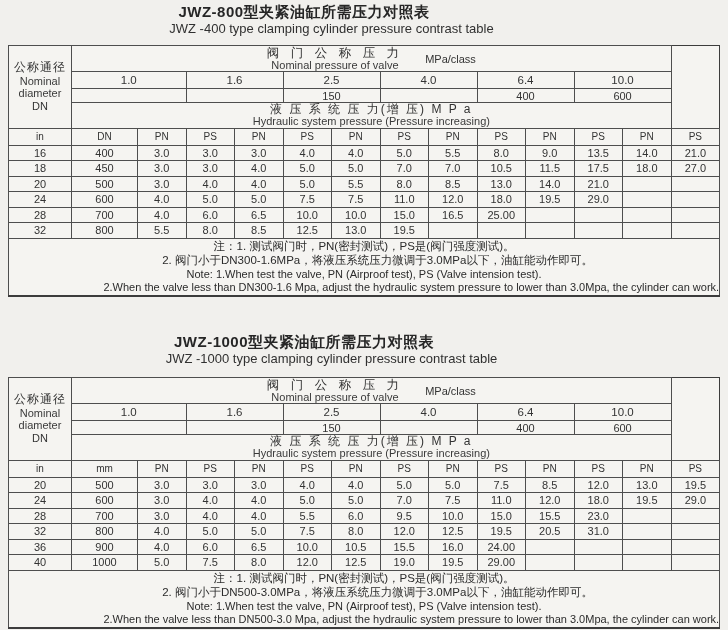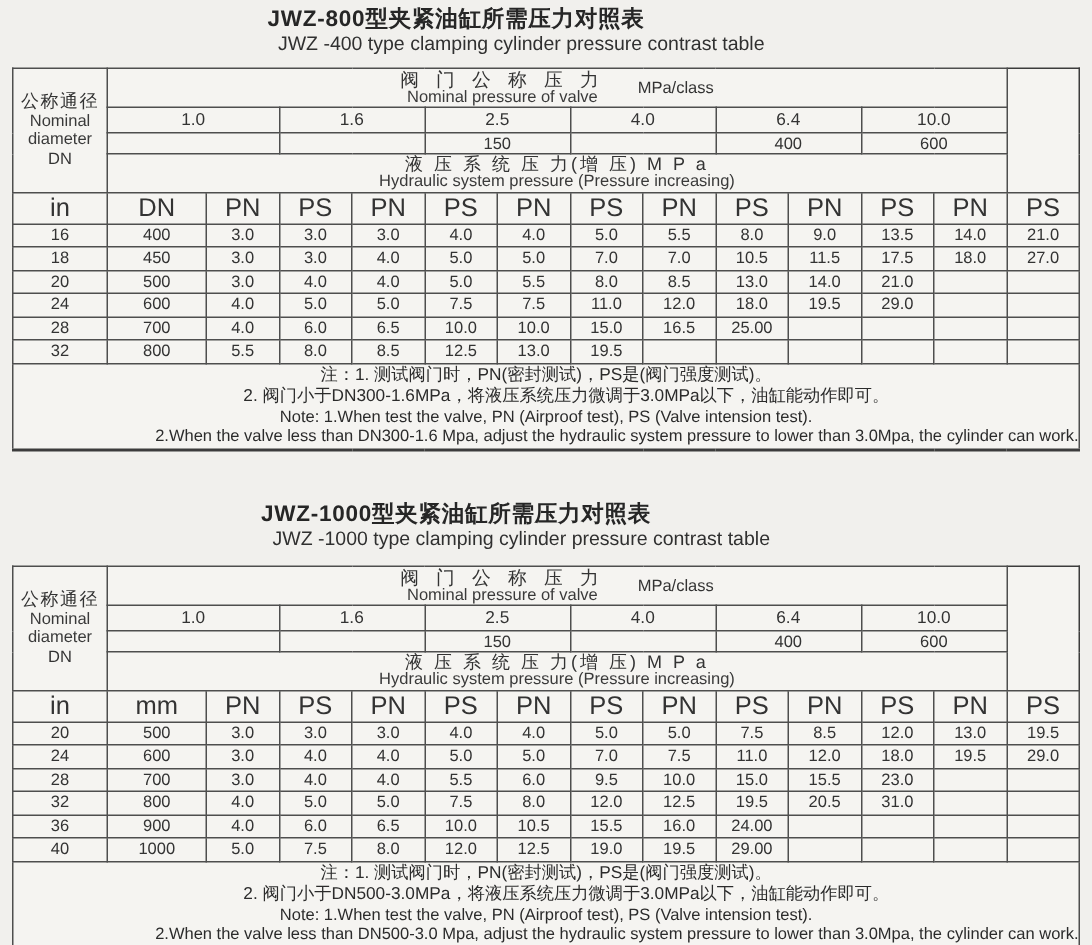--- a/index.html
+++ b/index.html
@@ -8,42 +8,42 @@
     background:#f1f0ed;
     font-family:"Liberation Sans","DejaVu Sans",sans-serif;
     color:#2e2e2e;
   }
   .title-zh{
     position:absolute;left:0;width:608px;text-align:center;
     font-size:15px;font-weight:bold;letter-spacing:.5px;color:#262626;
   }
   .title-en{
     position:absolute;left:0;width:663px;text-align:center;
-    font-size:13px;color:#303030;padding-left:16px;
+    font-size:13px;color:#303030;
   }
   table.ptable{
     position:absolute;left:8px;width:712px;
     border-collapse:collapse;table-layout:fixed;
     background:#f5f4f1;
   }
   table.ptable td{
     border:1px solid #4e4e4e;
     padding:0;text-align:center;vertical-align:middle;
     font-size:11px;color:#333;
     overflow:hidden;white-space:nowrap;
   }
   table.ptable{border:1.5px solid #3c3c3c;border-bottom-width:2.5px;}
   tr.r-valve{height:26px;}
   tr.r-class{height:17px;}
   tr.r-class td{font-size:11.5px;}
   tr.r-rating{height:14px;}
   tr.r-rating td{font-size:11px;}
   tr.r-hyd{height:18px;}
   tr.r-cols{height:17px;}
-  tr.r-cols td{font-size:17px;}
+  tr.r-cols td{font-size:10px;}
   tr.r-data{height:15.5px;}
   tr.r-notes{height:58px;}
   td.c-diam{font-size:11.5px;line-height:12.5px;}
   td.c-diam .zh{font-size:12px;letter-spacing:1px;margin-bottom:1px;}
   td.c-diam .en{font-size:11px;color:#3a3a3a;}
   .vp-wrap{display:flex;align-items:center;justify-content:center;gap:22px;}
   .vp-main .zh{font-size:12.5px;letter-spacing:4px;line-height:13px;}
   .vp-main .en{font-size:11px;line-height:11px;color:#3a3a3a;}
   .vp-unit{font-size:11px;text-align:right;}
   .hyd .zh{font-size:12px;letter-spacing:2px;line-height:13px;}

